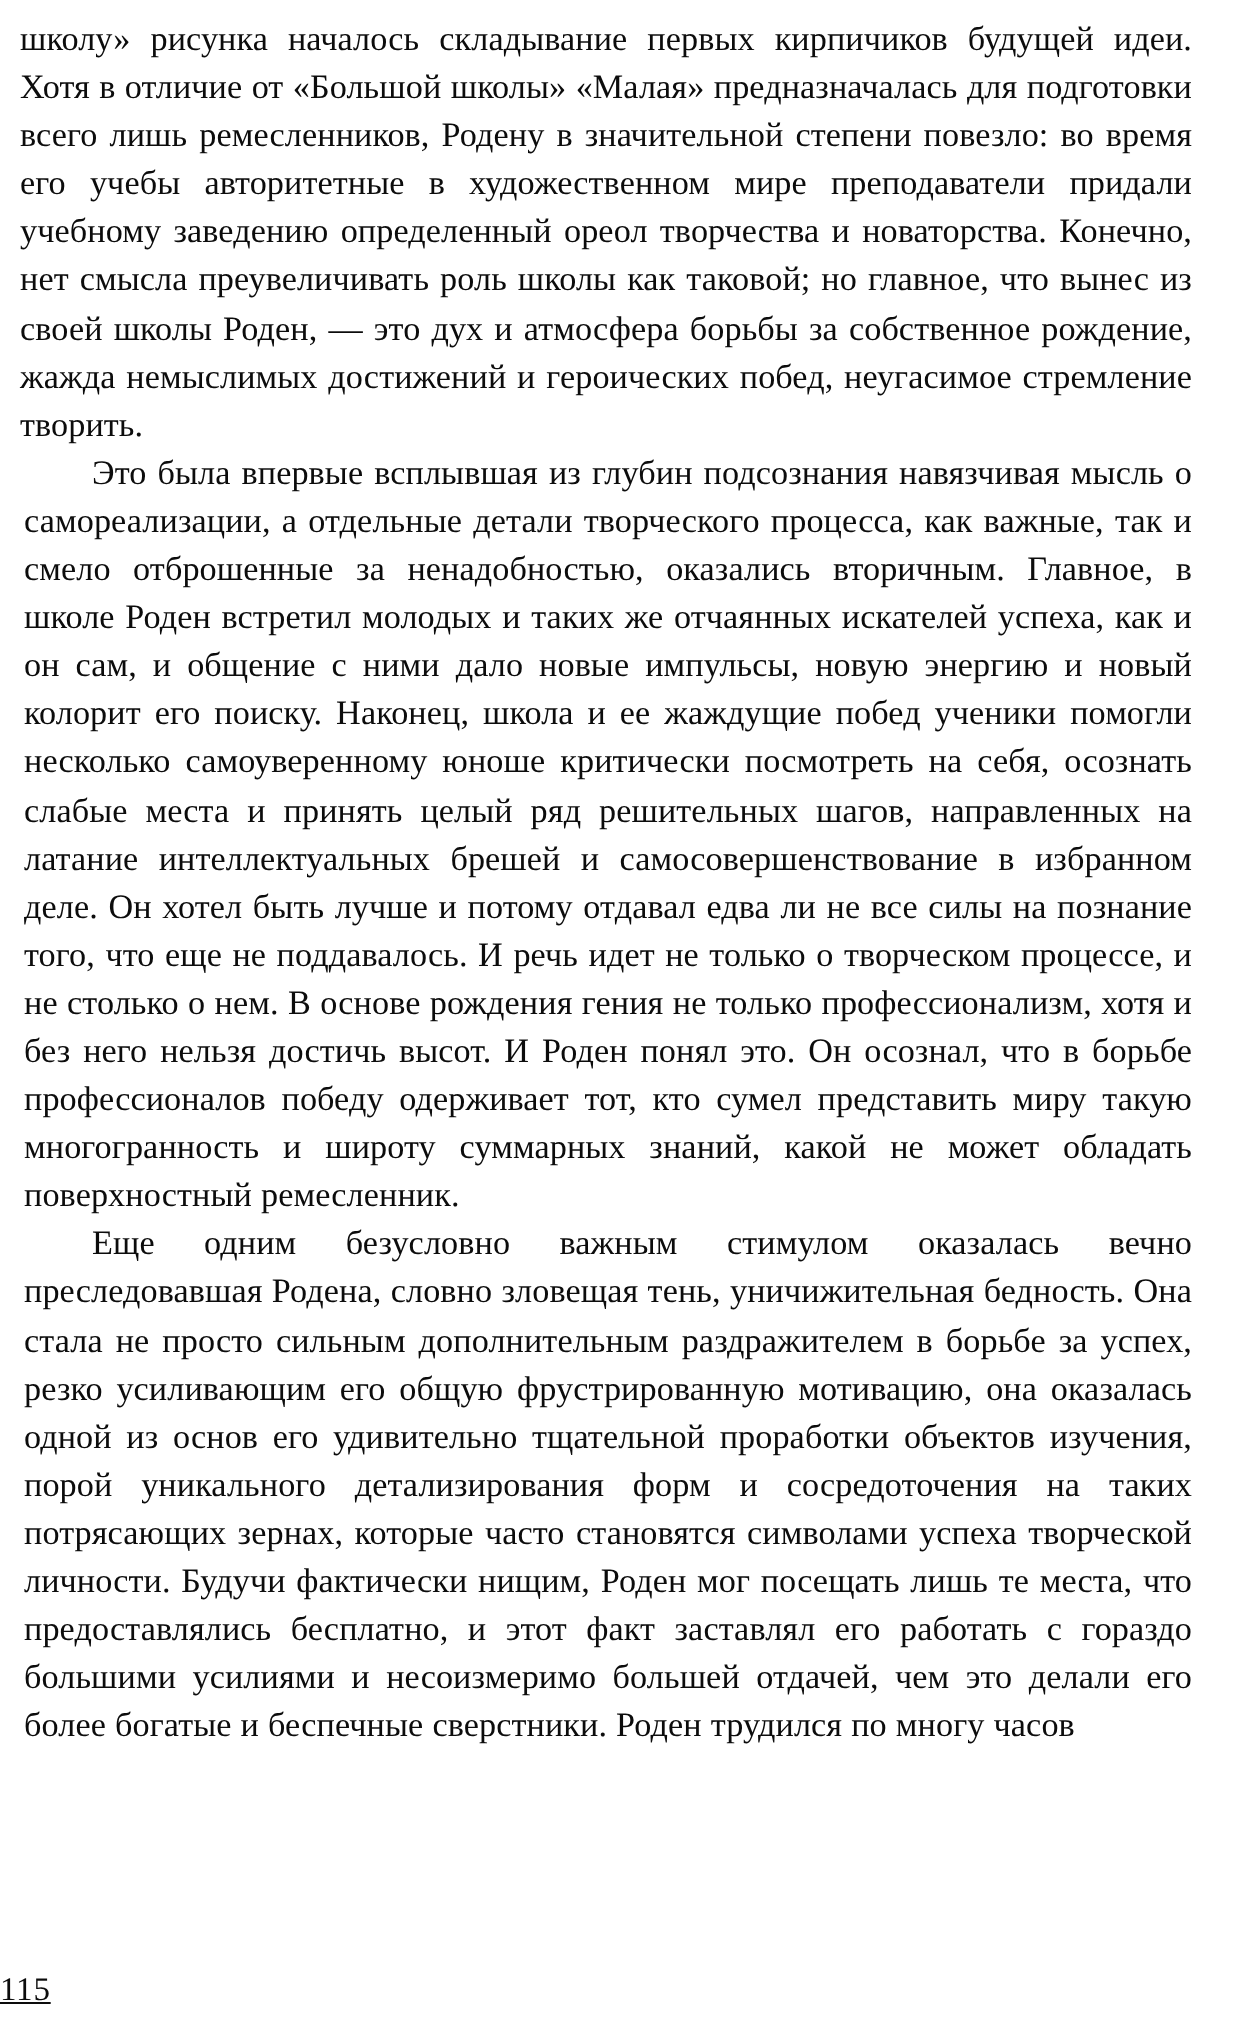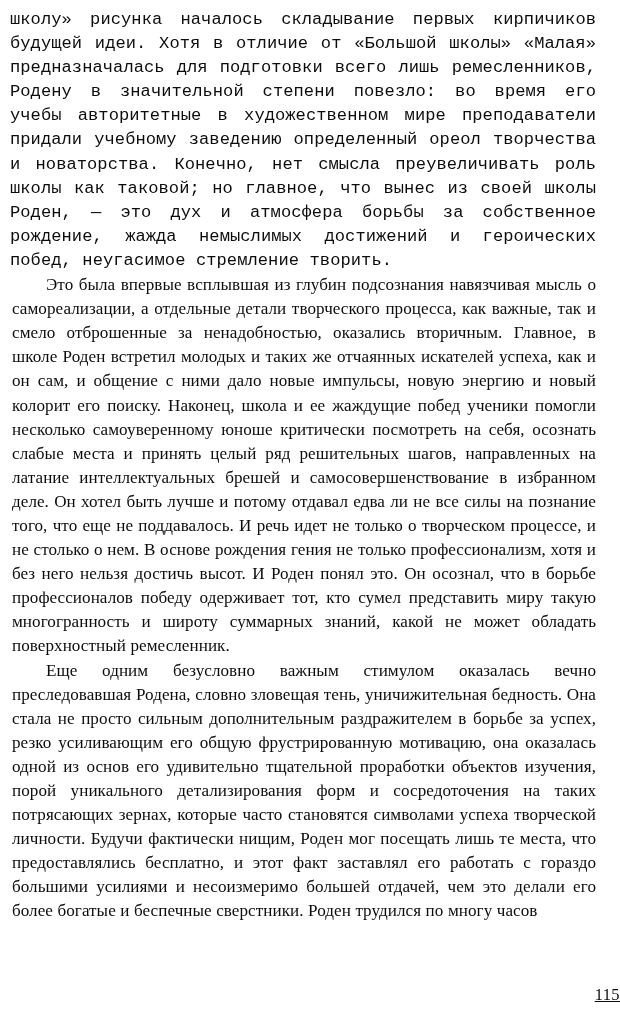--- a/index.html
+++ b/index.html
@@ -30,28 +30,27 @@
     word-spacing: 0.2px;
   }
   .para {
     margin: 0;
     text-indent: 34px;
     hyphens: manual;
   }
   .para.first {
     text-indent: 0;
     margin-left: -2px;
-    font-family: Liberation Mono, monospace;
   }
   .folio {
     position: absolute;
     left: 0;
     right: 0;
     bottom: 14px;
-    text-align: right;
+    text-align: left;
     font-size: 16.5px;
     letter-spacing: 0.4px;
     text-decoration: underline;
   }
 </style>
 </head>
 <body>
 
 <div class="page">
   <div class="body-text">

